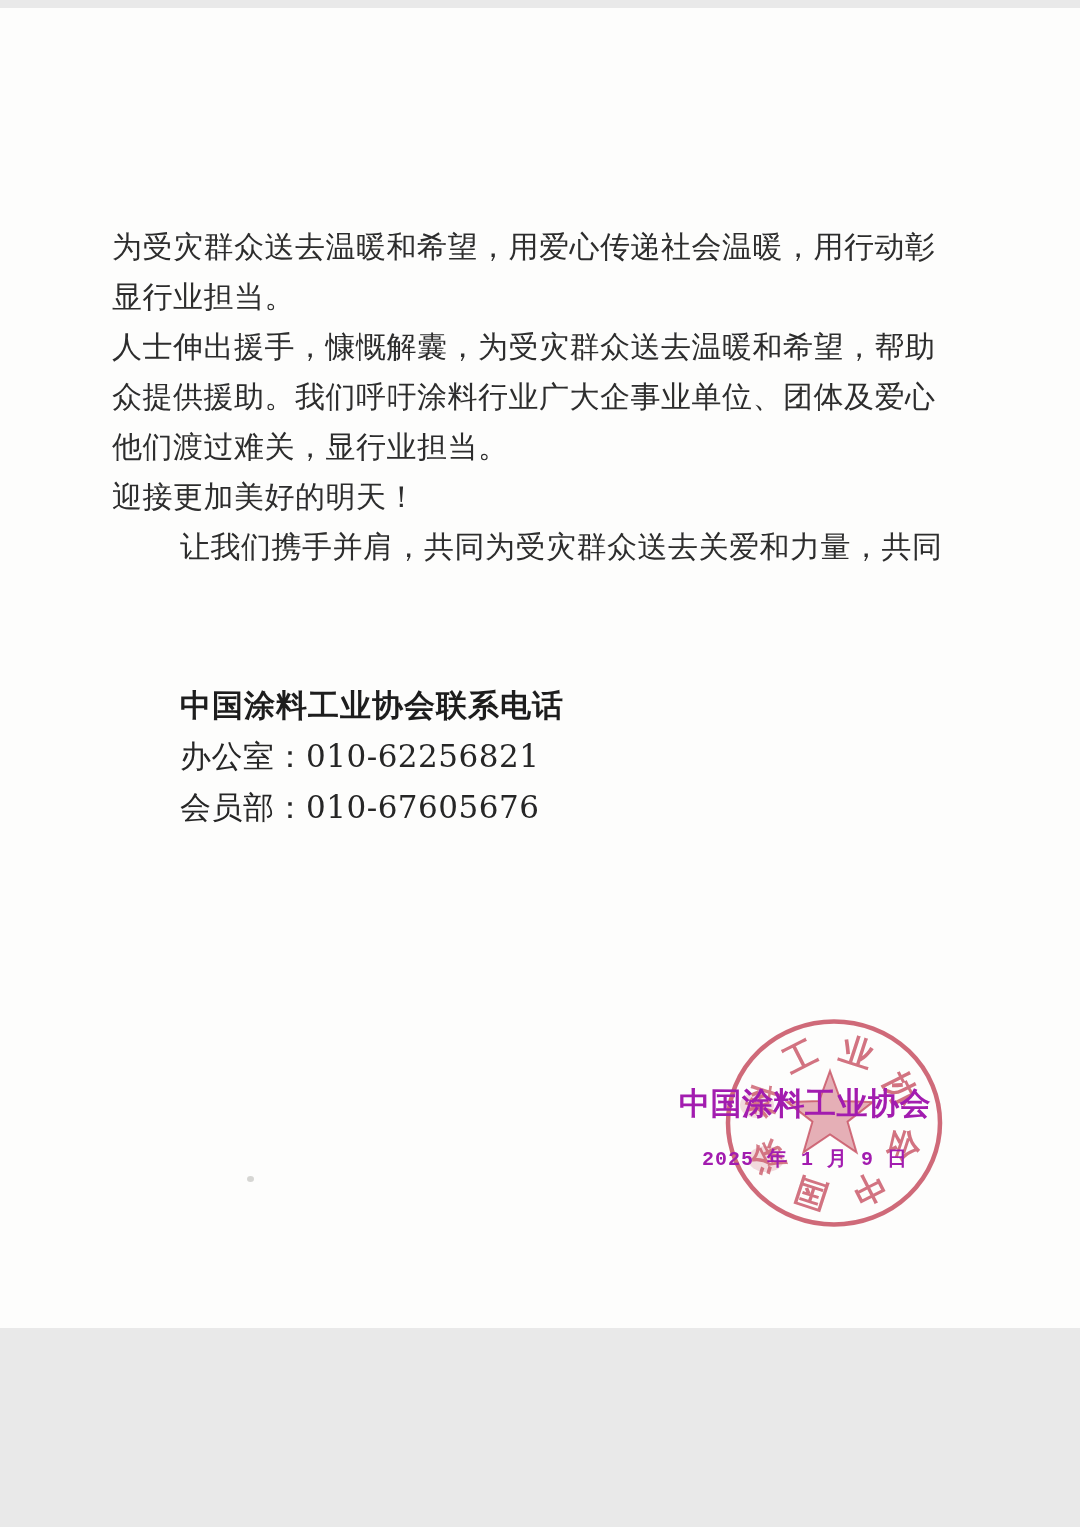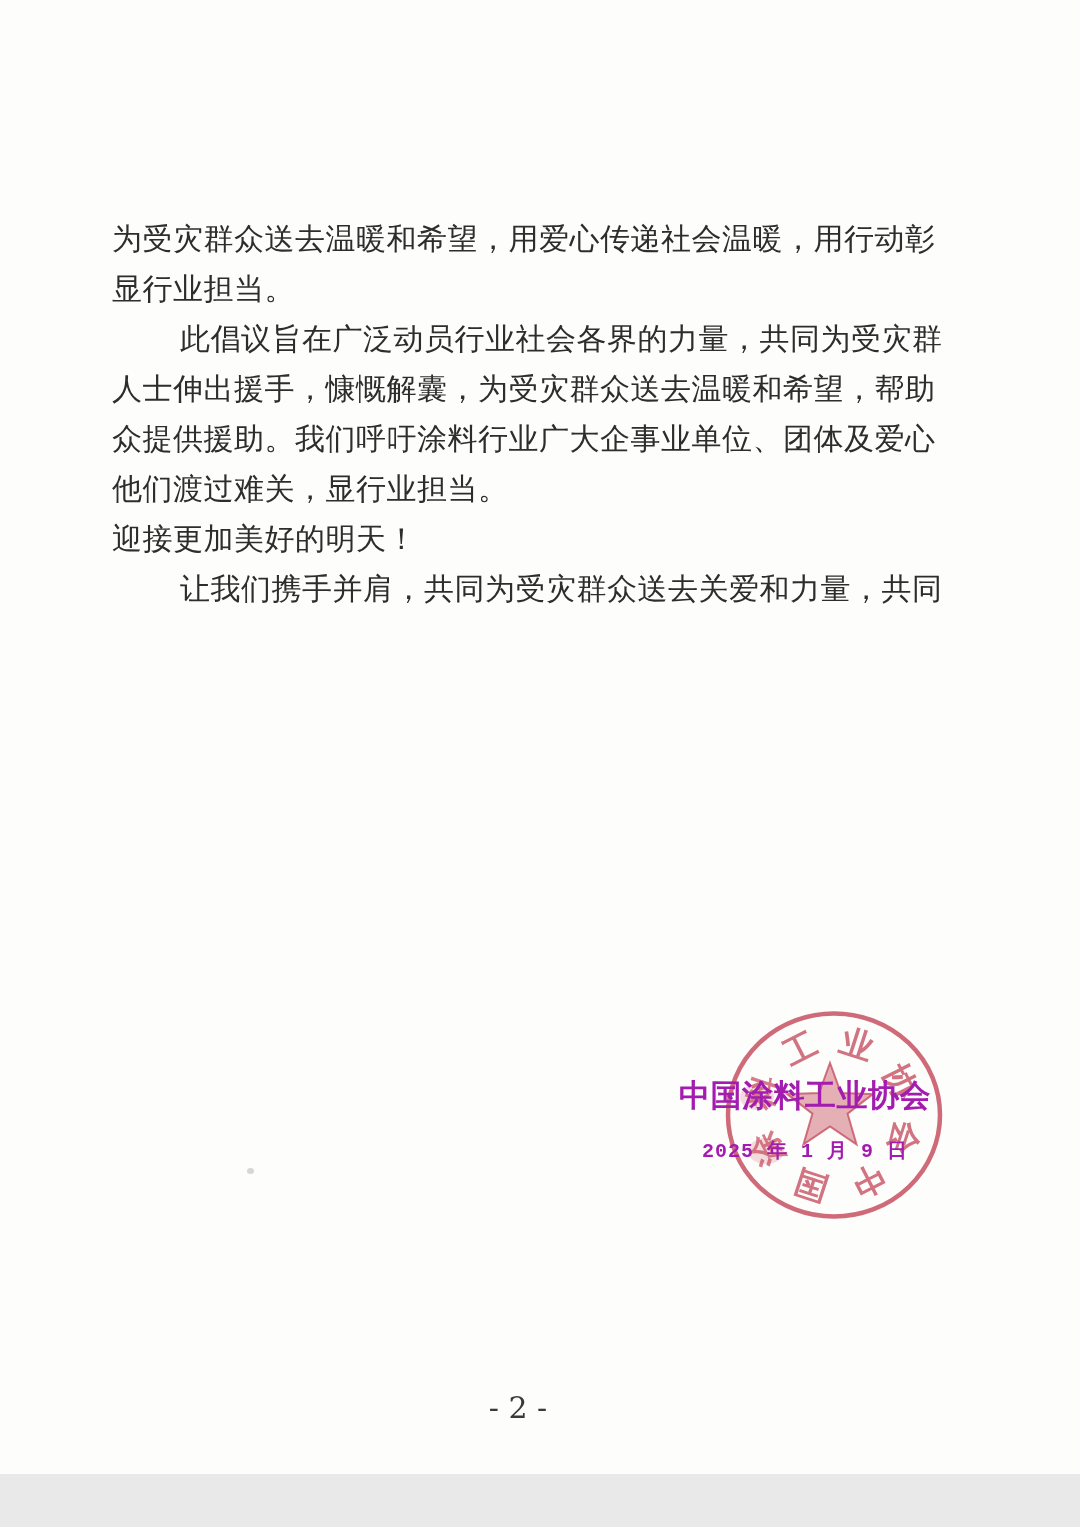--- a/index.html
+++ b/index.html
@@ -1,19 +1,19 @@
 <!DOCTYPE html>
 <html><head>
 <meta charset="utf-8">
 <style>
   html,body{margin:0;padding:0;background:#e9e9e9;}
   .page{
     position:relative;
-    width:1080px;height:1474px;
-    margin:0 auto;
+    width:1080px;height:1320px;
+    margin:8px auto;
     background:#fdfdfc;
     overflow:hidden;
     font-family:"DejaVu Serif","Liberation Serif",serif;
     color:#2d2d2d;
   }
   
   .body-block{
     position:absolute;
     left:112px;top:214px;width:815px;
     font-size:30px;line-height:50px;
@@ -95,28 +95,32 @@
   }
 </style>
 </head>
 <body>
 
 <div class="page">
 
   <div class="body-block">
     <div class="line">为受灾群众送去温暖和希望，用爱心传递社会温暖，用行动彰</div>
     <div class="line last">显行业担当。</div>
-    <div class="line indent">此倡议旨在广泛动员行业社会各界的力量，共同为受灾群</div>
     <div class="line">人士伸出援手，慷慨解囊，为受灾群众送去温暖和希望，帮助</div>
     <div class="line">众提供援助。我们呼吁涂料行业广大企事业单位、团体及爱心</div>
     <div class="line last">他们渡过难关，显行业担当。</div>
     <div class="line last">迎接更加美好的明天！</div>
     <div class="line indent">让我们携手并肩，共同为受灾群众送去关爱和力量，共同</div>
   </div>
 
+  <div class="contact">
+    <div class="contact-title">中国涂料工业协会联系电话</div>
+    <div class="contact-line">办公室：010-62256821</div>
+    <div class="contact-line">会员部：010-67605676</div>
+  </div>
 
   <svg class="stamp" viewBox="0 0 240 230" xmlns="http://www.w3.org/2000/svg">
     <ellipse cx="120" cy="114" rx="106" ry="101.5" fill="none" stroke="#c75062" stroke-width="4.5" stroke-opacity="0.85"></ellipse>
 
     <ellipse cx="43" cy="96" rx="17" ry="13" fill="#c75062" opacity="0.2"></ellipse>
     <ellipse cx="52" cy="150" rx="18" ry="13" fill="#c75062" opacity="0.2"></ellipse>
 
     <polygon points="116,62 126.9,92 158.8,93.1 133.6,112.7 142.5,143.4 116,125.5 89.5,143.4 98.4,112.7 73.2,93.1 105.1,92" fill="#c75062" fill-opacity="0.45" stroke="#c75062" stroke-width="2" stroke-opacity="0.8"></polygon>
 
     <text x="120" y="51" text-anchor="middle" fill="#c75062" fill-opacity="0.8" transform="rotate(153,120,114)">中</text>

